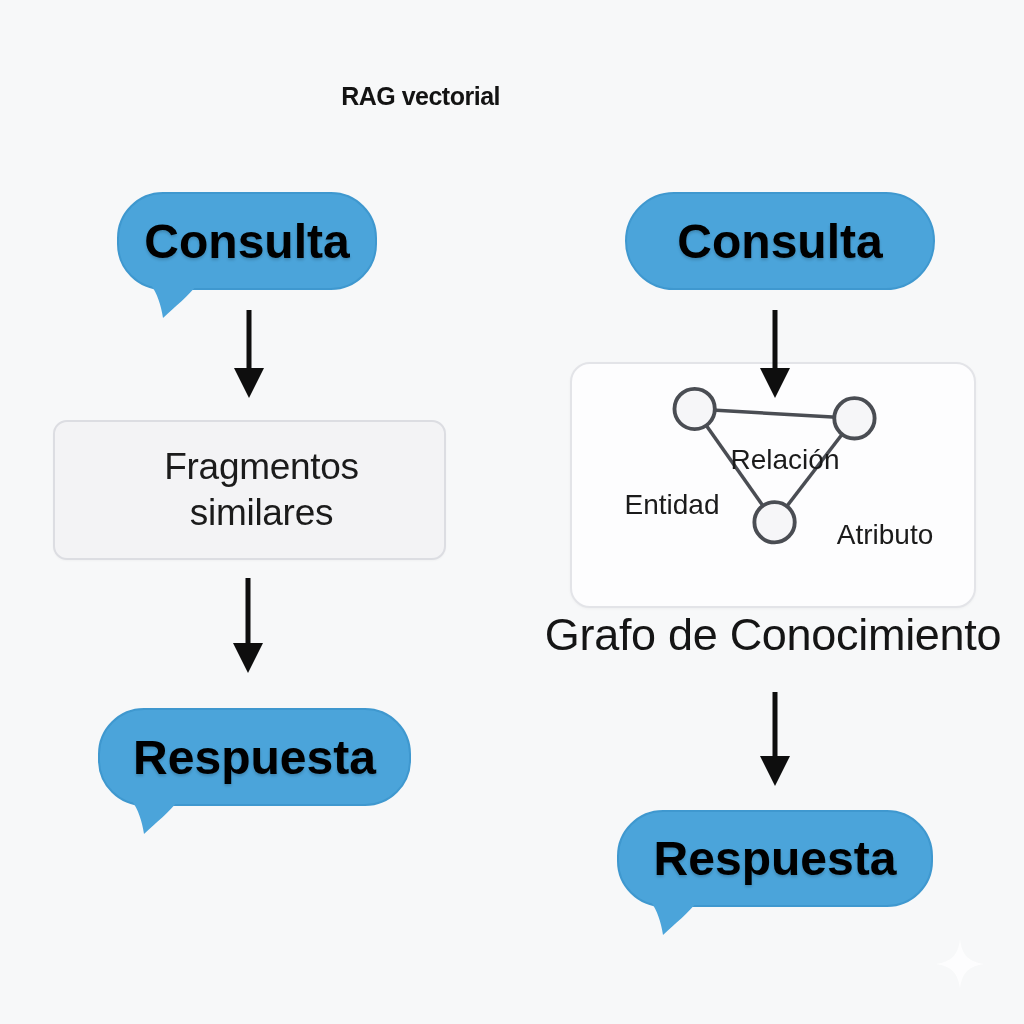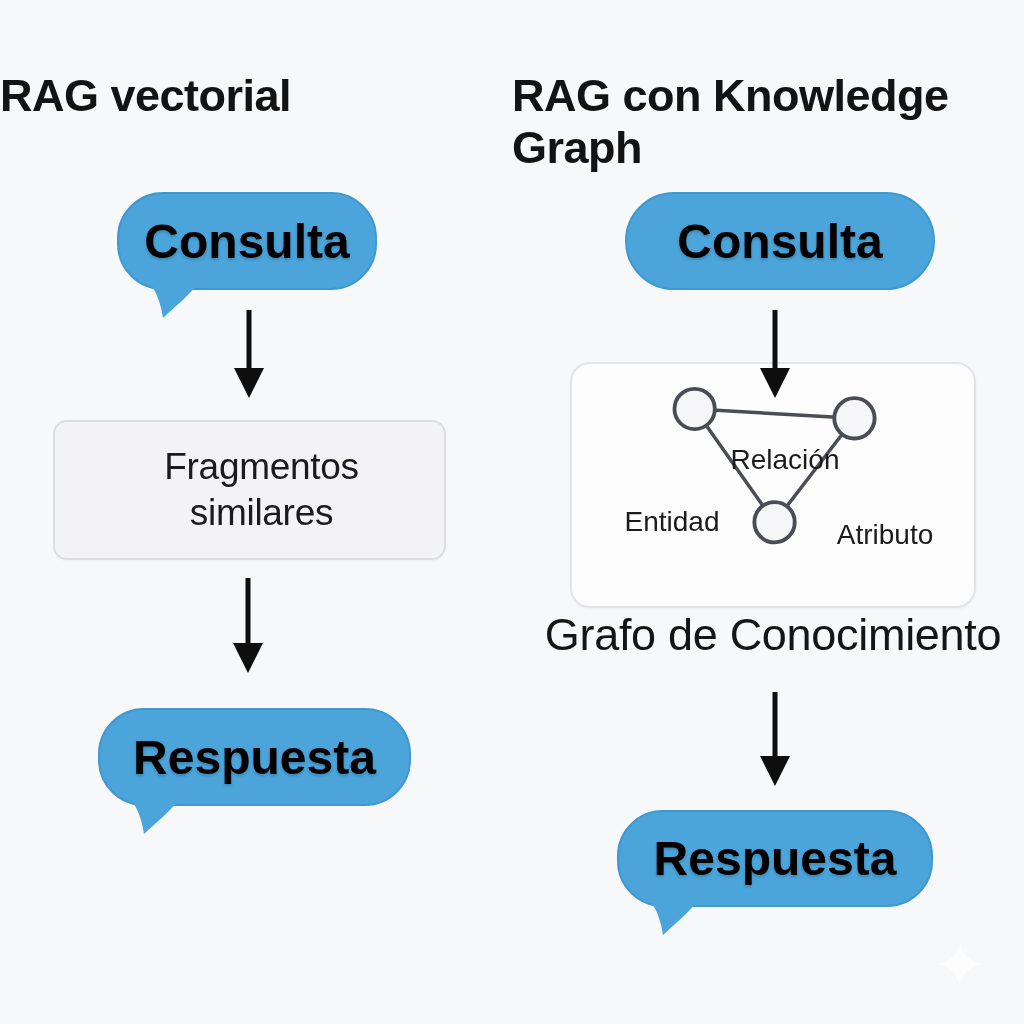--- a/index.html
+++ b/index.html
@@ -3,22 +3,22 @@
 <meta charset="utf-8">
 <style>
   html,body{margin:0;padding:0;background:#f7f8f9;}
   .canvas{
     position:relative;width:1024px;height:1024px;overflow:hidden;
     background:#f7f8f9;
     font-family:"Liberation Sans",sans-serif;
     color:#161616;
   }
   .title{
-    position:absolute;margin:0;text-align:left;
-    font-size:45px;font-weight:700;line-height:52px;color:#131313;
+    position:absolute;margin:0;text-align:right;
+    font-size:25px;font-weight:700;line-height:52px;color:#131313;
     white-space:pre-line;letter-spacing:-0.5px;
   }
   .left-title{left:0;top:70px;width:500px;}
   .right-title{left:512px;top:70px;width:512px;}
 
   .bubble{
     position:absolute;background:#4ba4da;border:2px solid #3f98cf;
     border-radius:46px;display:flex;align-items:center;justify-content:center;
     box-sizing:border-box;
   }
@@ -59,38 +59,36 @@
     box-sizing:border-box;box-shadow:0 1px 3px rgba(0,0,0,0.04);
   }
   .kg-graph{position:absolute;left:0;top:0;width:100%;height:100%;}
   .kg-graph line{stroke:#4a4d53;stroke-width:4.5;}
   .kg-graph circle{fill:#f6f6f8;stroke:#4a4d53;stroke-width:5;}
   .kg-label{
     position:absolute;transform:translate(-50%,-50%);
     font-size:28px;color:#1b1b1b;white-space:nowrap;
   }
   .kg-relacion{left:213px;top:96px;}
-  .kg-entidad{left:100px;top:158px;}
+  .kg-entidad{left:100px;top:141px;}
   .kg-atributo{left:313px;top:171px;text-align:center;}
   .kg-caption{
     position:absolute;left:50%;top:271px;transform:translate(-50%,-50%);
     font-size:45px;color:#151515;white-space:nowrap;letter-spacing:-0.3px;
   }
 
   .watermark{position:absolute;left:936px;top:940px;width:48px;height:48px;opacity:0.85;}
   .watermark path{fill:#ffffff;}
 </style>
 </head>
 <body>
 
 <div class="canvas">
 
   <h2 class="title left-title">RAG vectorial</h2>
-  <h2 class="title right-title">RAG con Knowledge
-Graph</h2>
 
   <div class="bubble l-consulta">
     <span class="bubble-label">Consulta</span>
     <svg class="tail" viewBox="0 0 52 34" aria-hidden="true">
       <path d="M4 0 H48 C40 10 26 22 14 33 C12 20 8 8 2 0 Z"></path>
     </svg>
   </div>
 
   <svg class="arrow a-l1" width="36" height="90" viewBox="0 0 36 90">
     <line x1="18" y1="0" x2="18" y2="62"></line>

